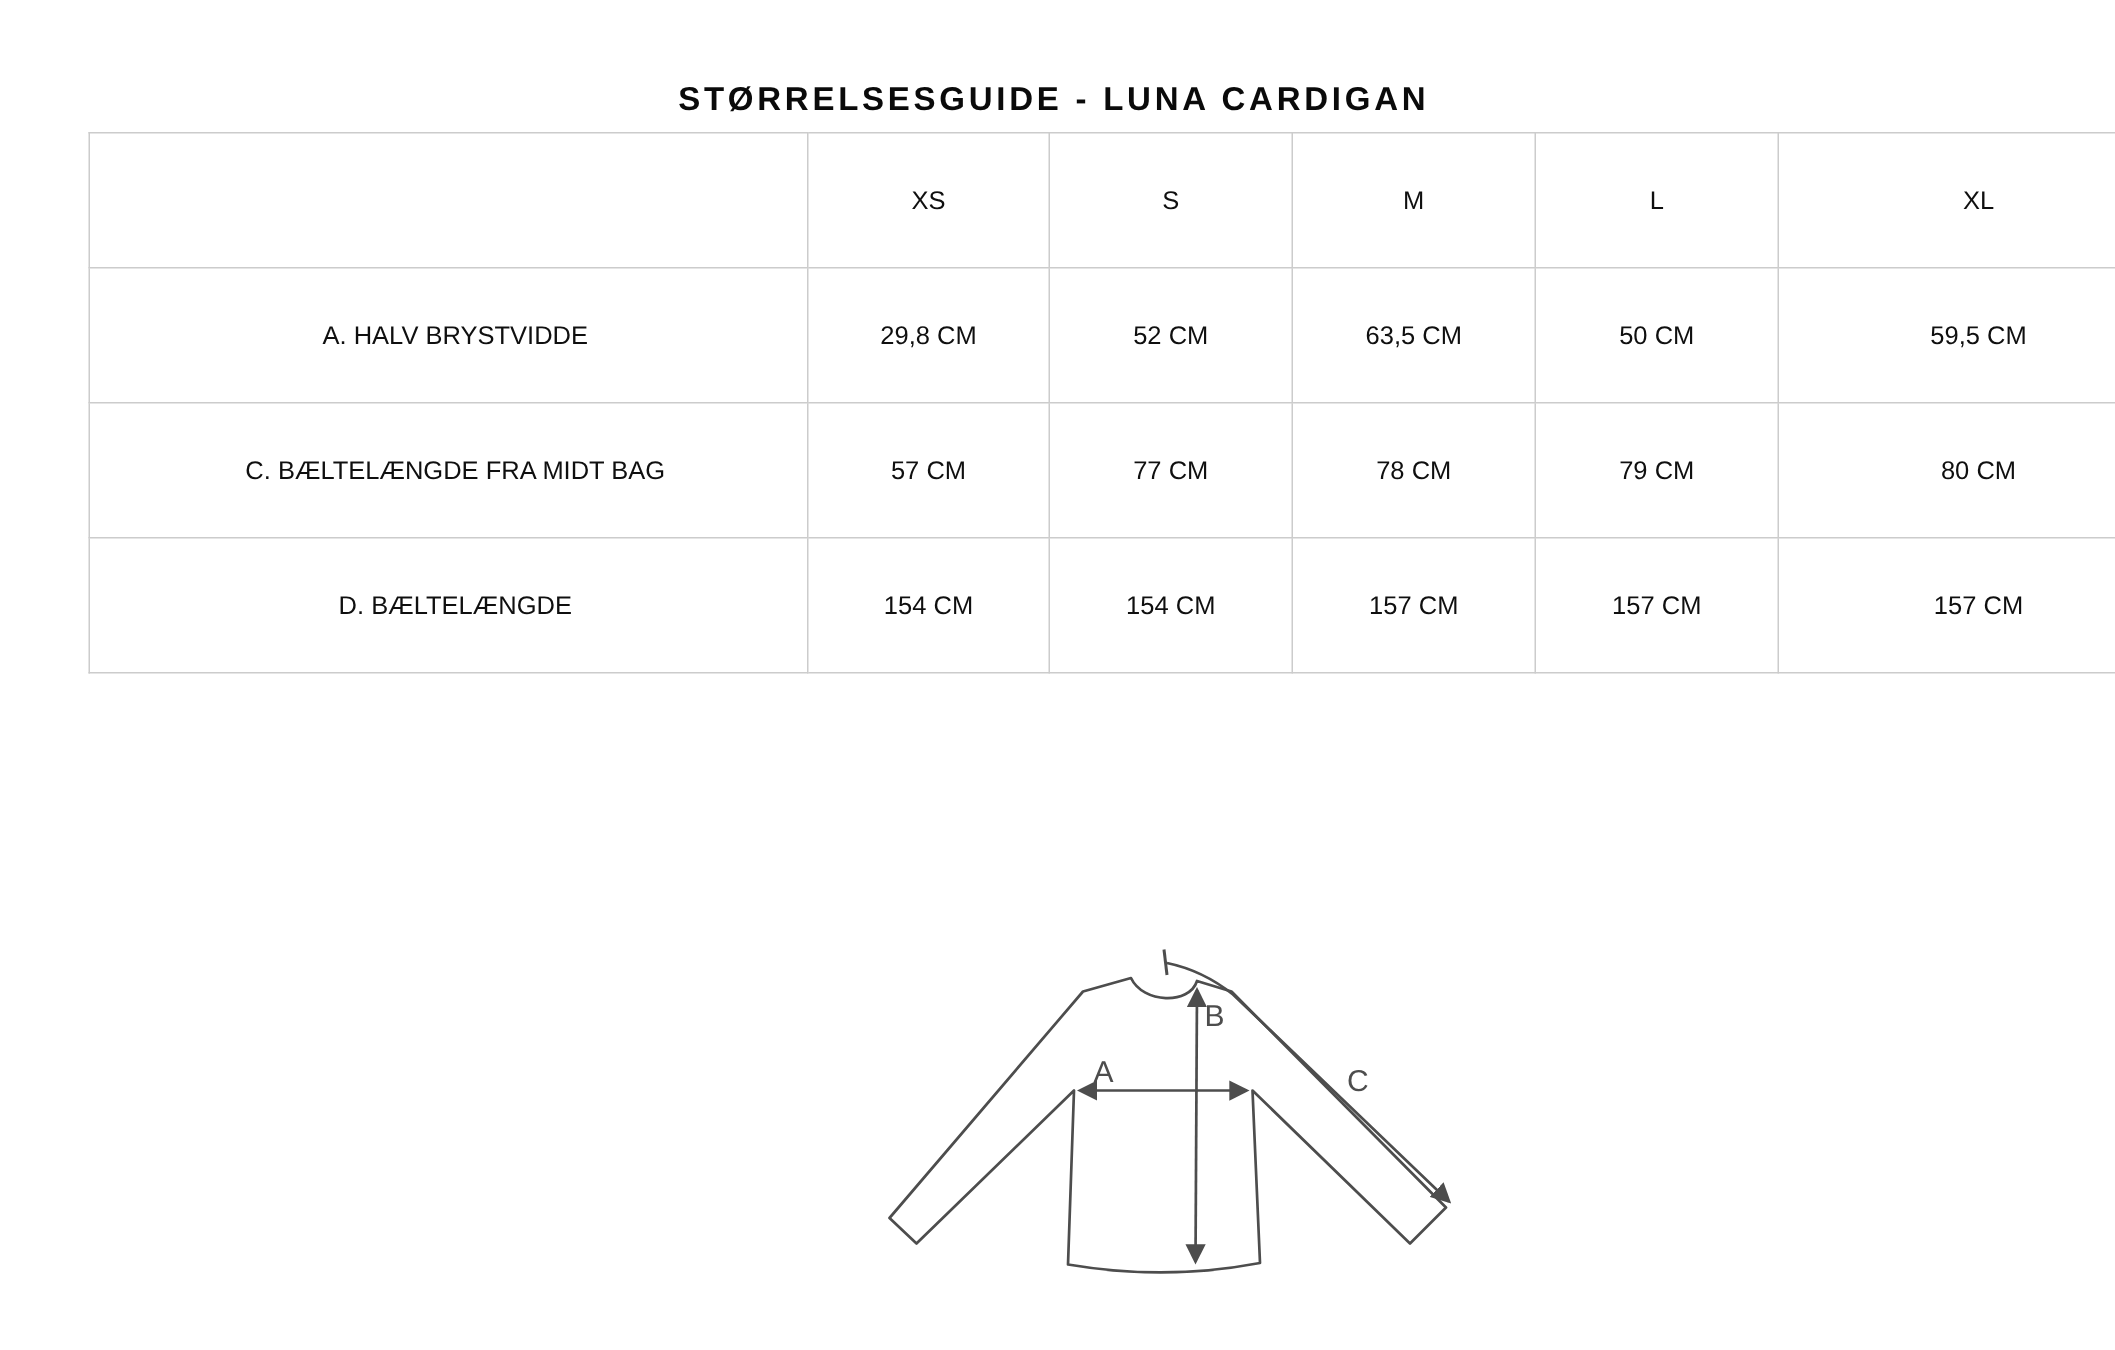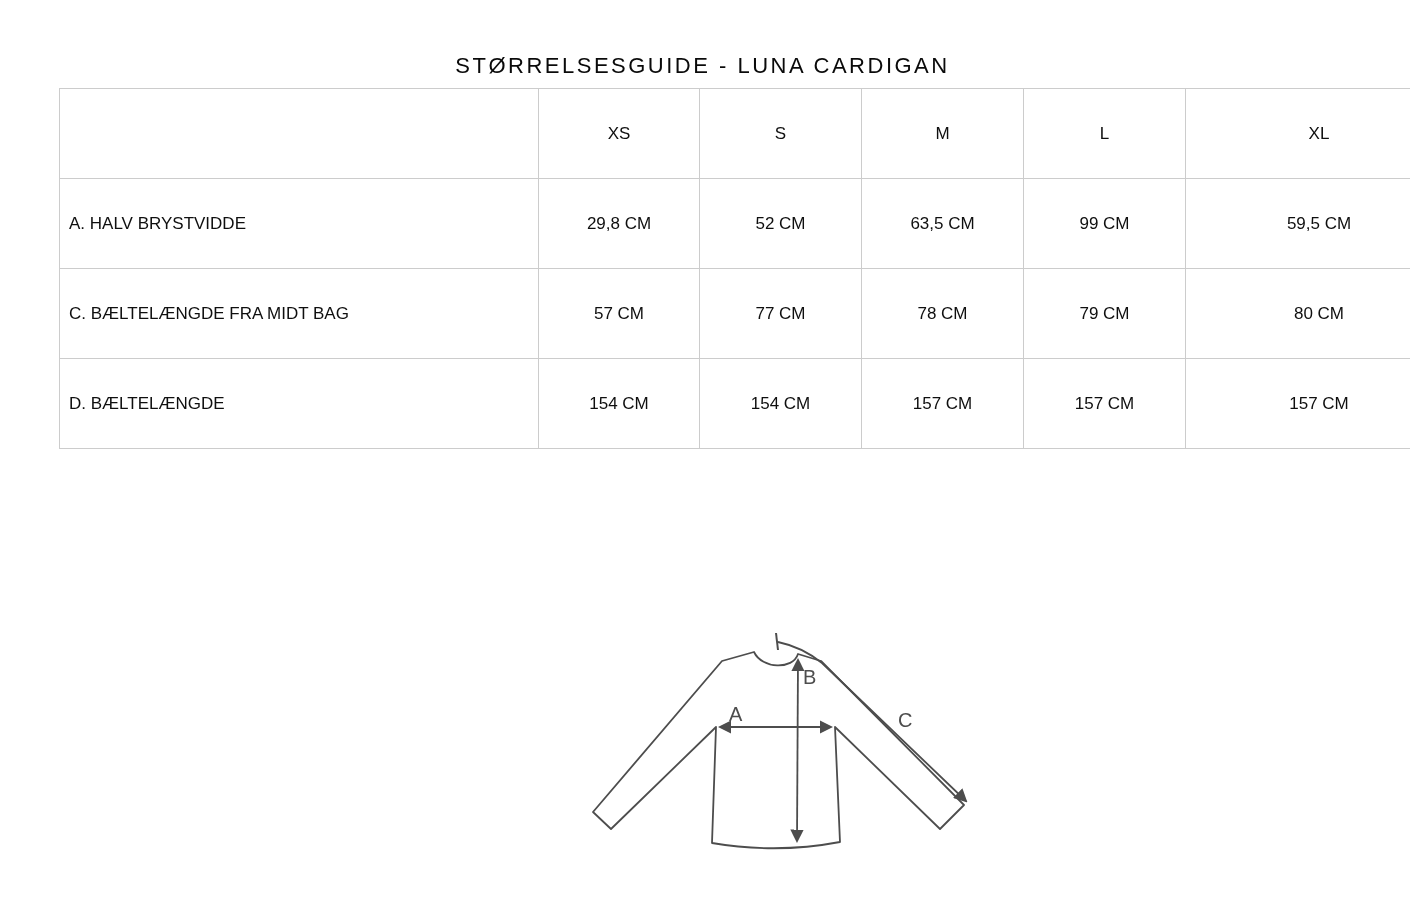--- a/index.html
+++ b/index.html
@@ -16,21 +16,21 @@
     background: #ffffff;
     overflow: hidden;
   }
   .title {
     position: absolute;
     top: 53px;
     left: 59px;
     width: 1287px;
     text-align: center;
     font-size: 22px;
-    font-weight: 400;
+    font-weight: 700;
     letter-spacing: 2.5px;
     color: #0a0a0a;
     white-space: nowrap;
   }
   .size-table-wrap {
     position: absolute;
     top: 88px;
     left: 59px;
     width: 1394px;
   }
@@ -46,21 +46,21 @@
     font-size: 17px;
     font-weight: 400;
     color: #0f0f0f;
     text-align: center;
     vertical-align: middle;
     padding: 0;
     overflow: hidden;
     white-space: nowrap;
   }
   table.size-table td.row-label {
-    text-align: left;
+    text-align: center;
     padding-left: 9px;
   }
   .diagram {
     position: absolute;
     left: 565px;
     top: 606px;
     width: 430px;
     height: 270px;
   }
   .diagram svg { display: block; }
@@ -96,21 +96,21 @@
           <th>L</th>
           <th>XL</th>
         </tr>
       </thead>
       <tbody>
         <tr>
           <td class="row-label">A. HALV BRYSTVIDDE</td>
           <td>29,8 CM</td>
           <td>52 CM</td>
           <td>63,5 CM</td>
-          <td>99 CM</td>
+          <td>50 CM</td>
           <td>59,5 CM</td>
         </tr>
         <tr>
           <td class="row-label">C. BÆLTELÆNGDE FRA MIDT BAG</td>
           <td>57 CM</td>
           <td>77 CM</td>
           <td>78 CM</td>
           <td>79 CM</td>
           <td>80 CM</td>
         </tr>

